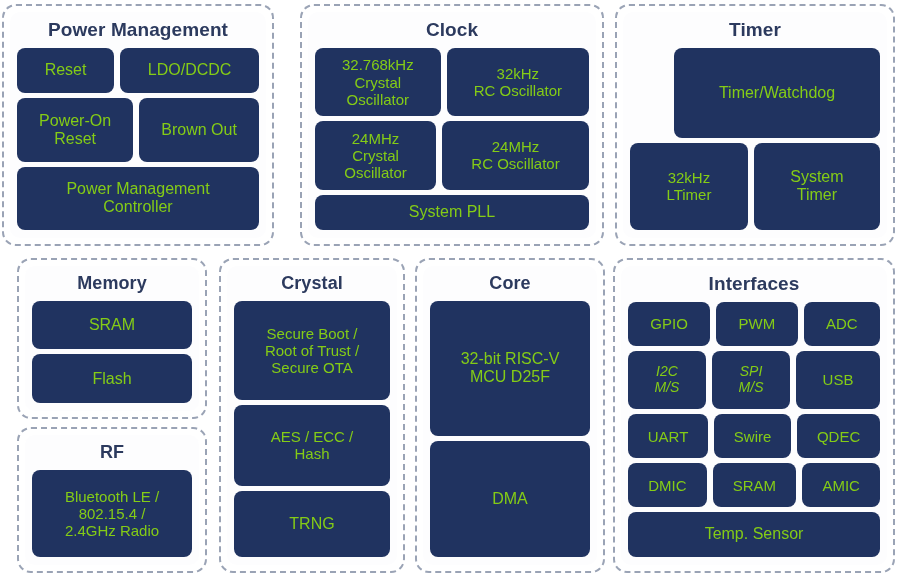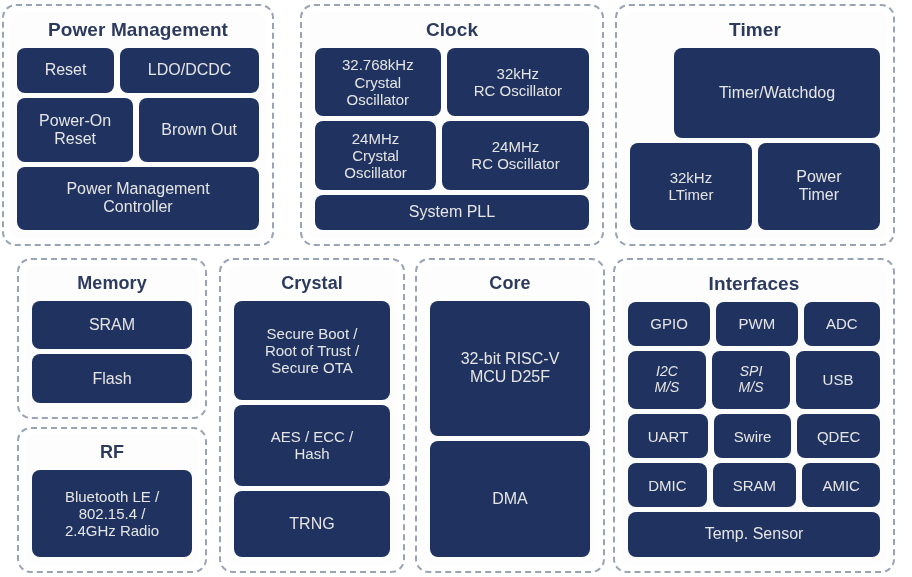--- a/index.html
+++ b/index.html
@@ -61,21 +61,21 @@
   .row {
     display: flex;
     gap: 6px;
     flex: 1 1 auto;
     min-height: 0;
   }
   
   .blk {
     box-sizing: border-box;
     background: #203360;
-    color: #e5e5e5;
+    color: #84cc16;
     border-radius: 8px;
     display: flex;
     align-items: center;
     justify-content: center;
     text-align: center;
     line-height: 1.14;
     padding: 4px 4px;
     flex: 1 1 auto;
     min-width: 0;
     min-height: 0;
@@ -144,21 +144,21 @@
   <div class="panel" style="left:615px; top:4px; width:280px; height:242px;">
     <div class="panel-inner">
       <div class="panel-title t-lg">Timer</div>
       <div class="panel-body">
         <div class="row g3">
           <div class="blk f16">Timer/Watchdog</div>
         </div>
         <div class="row g2">
           <div class="blk f15">32kHz
 LTimer</div>
-          <div class="blk f16">Power
+          <div class="blk f16">System
 Timer</div>
         </div>
       </div>
     </div>
   </div>
 
   <div class="panel" style="left:17px; top:258px; width:190px; height:161px;">
     <div class="panel-inner">
       <div class="panel-title t-md">Memory</div>
       <div class="panel-body">

